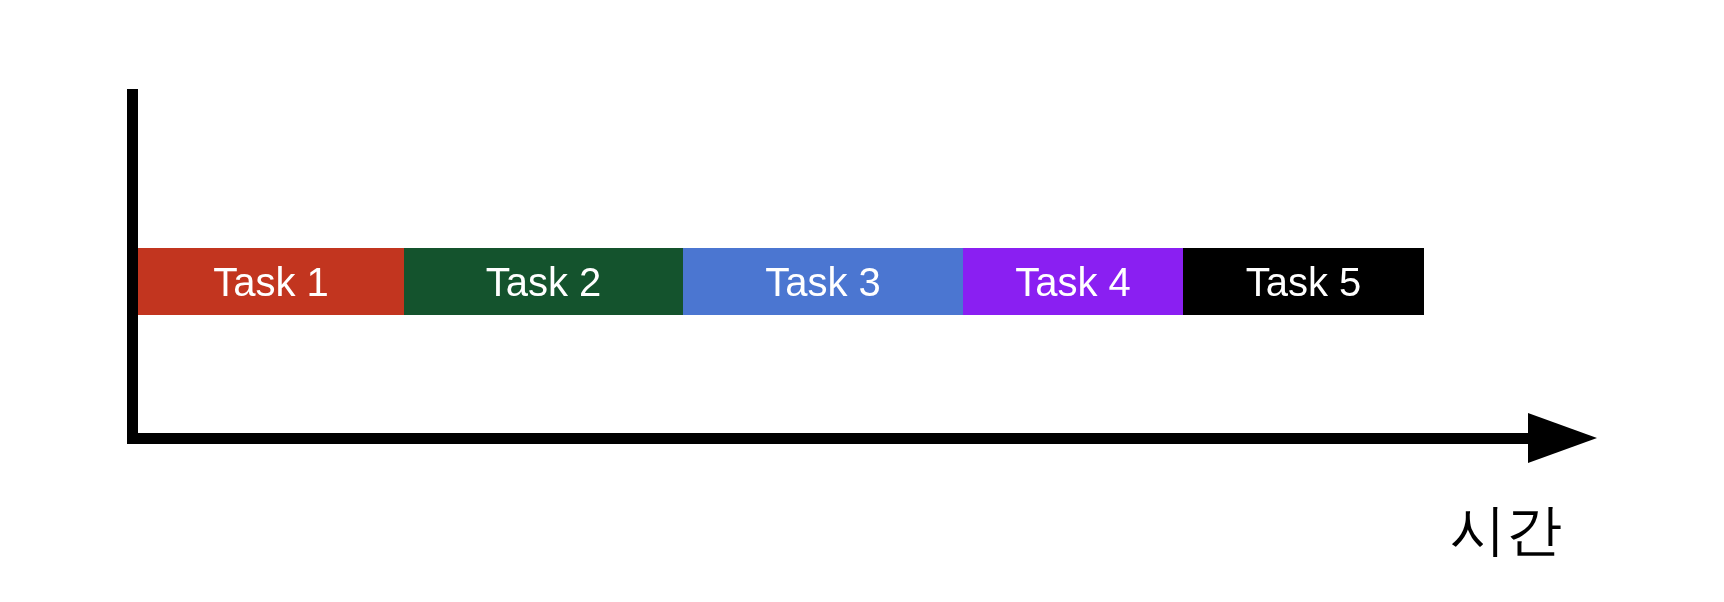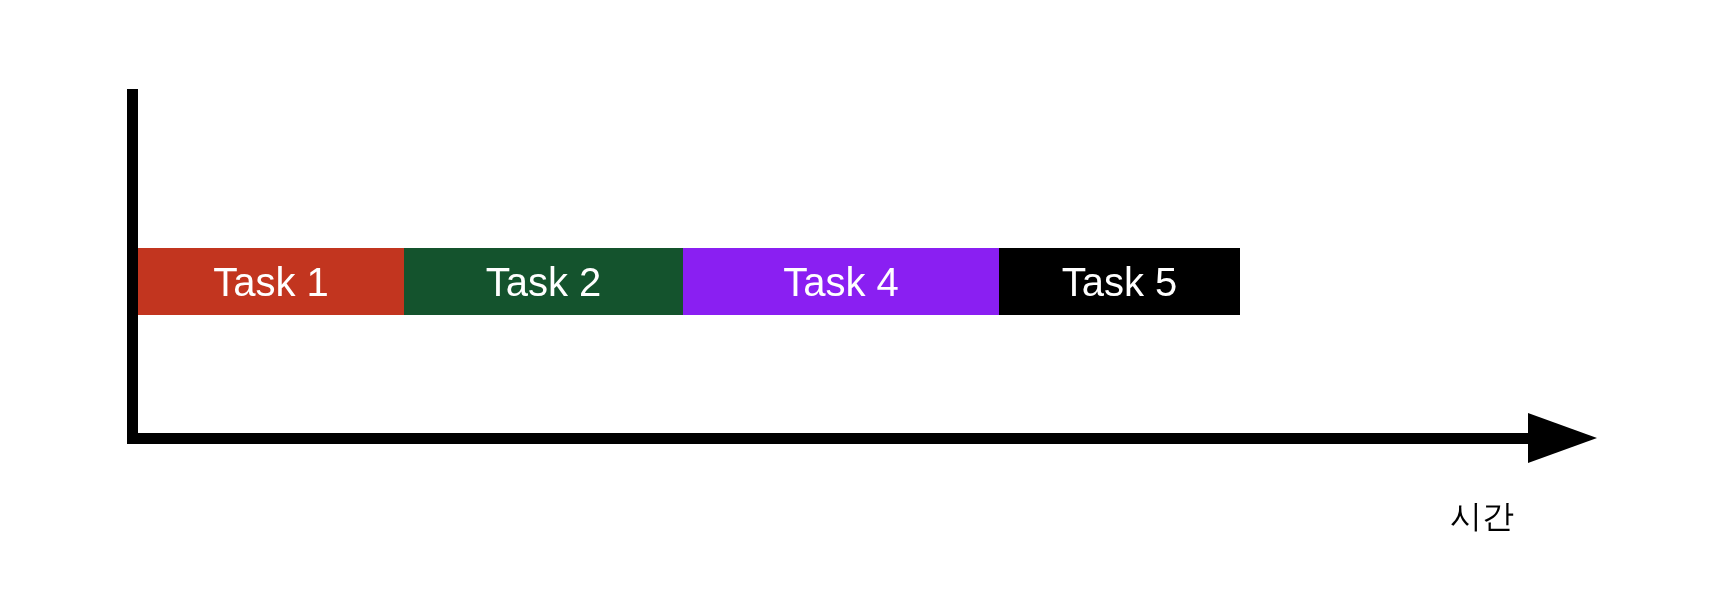--- a/index.html
+++ b/index.html
@@ -59,21 +59,21 @@
     font-size: 40px;
     line-height: 1;
     white-space: nowrap;
   }
   .x-axis-label {
     position: absolute;
     left: 1450px;
     top: 499px;
     width: 104px;
     text-align: left;
-    font-size: 32px;
+    font-size: 56px;
     line-height: 1.1;
     color: #000000;
     white-space: nowrap;
   }
 </style>
 </head>
 <body>
 
 <div class="canvas">
 
@@ -81,21 +81,24 @@
   <div class="x-axis"></div>
   <div class="x-arrowhead"></div>
 
   <div class="bar-row">
     <div class="task-bar" style="background-color: rgb(194, 53, 31); width: 266px;">
       <span class="bar-label">Task 1</span>
     </div>
     <div class="task-bar" style="background-color: #14532d; width: 279px;">
       <span class="bar-label">Task 2</span>
     </div>
-    <div class="task-bar" style="background-color: rgb(138, 31, 242); width: 316px;">
+    <div class="task-bar" style="background-color: rgb(75, 118, 209); width: 280px;">
+      <span class="bar-label">Task 3</span>
+    </div>
+    <div class="task-bar" style="background-color: rgb(138, 31, 242); width: 220px;">
       <span class="bar-label">Task 4</span>
     </div>
     <div class="task-bar" style="background-color: rgb(0, 0, 0); width: 241px;">
       <span class="bar-label">Task 5</span>
     </div>
   </div>
 
   <div class="x-axis-label">시간</div>
 
 </div>

